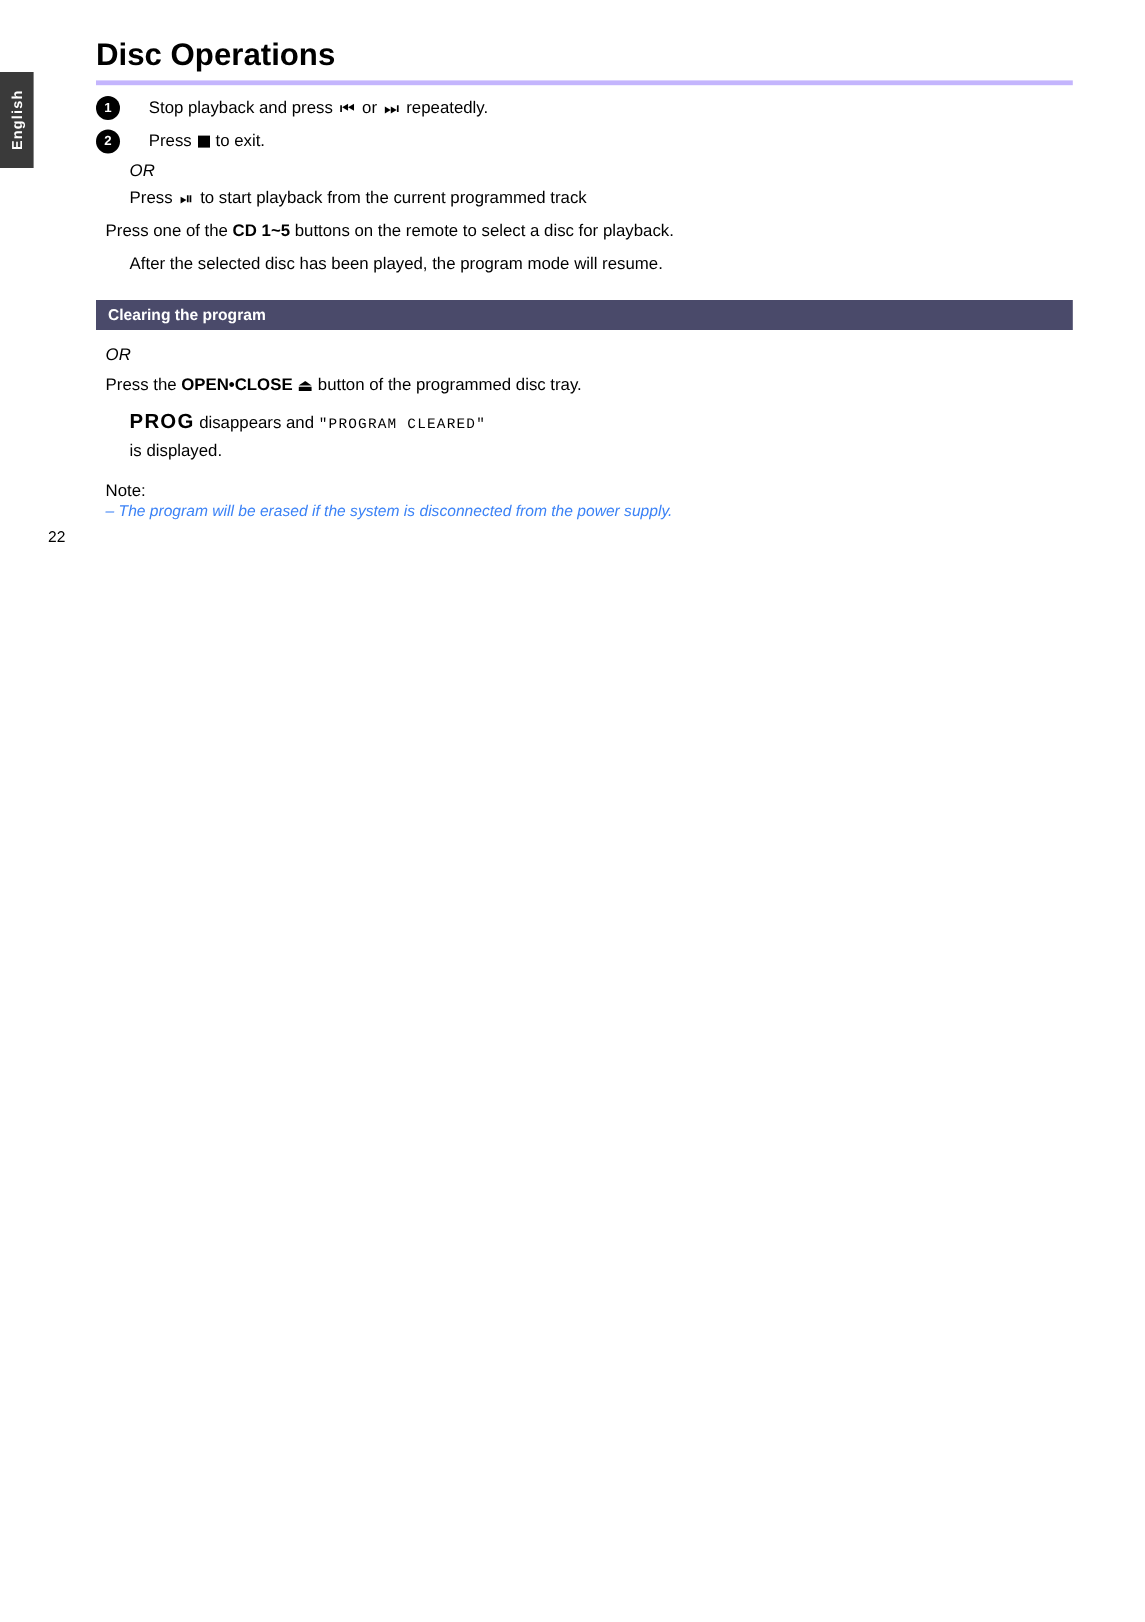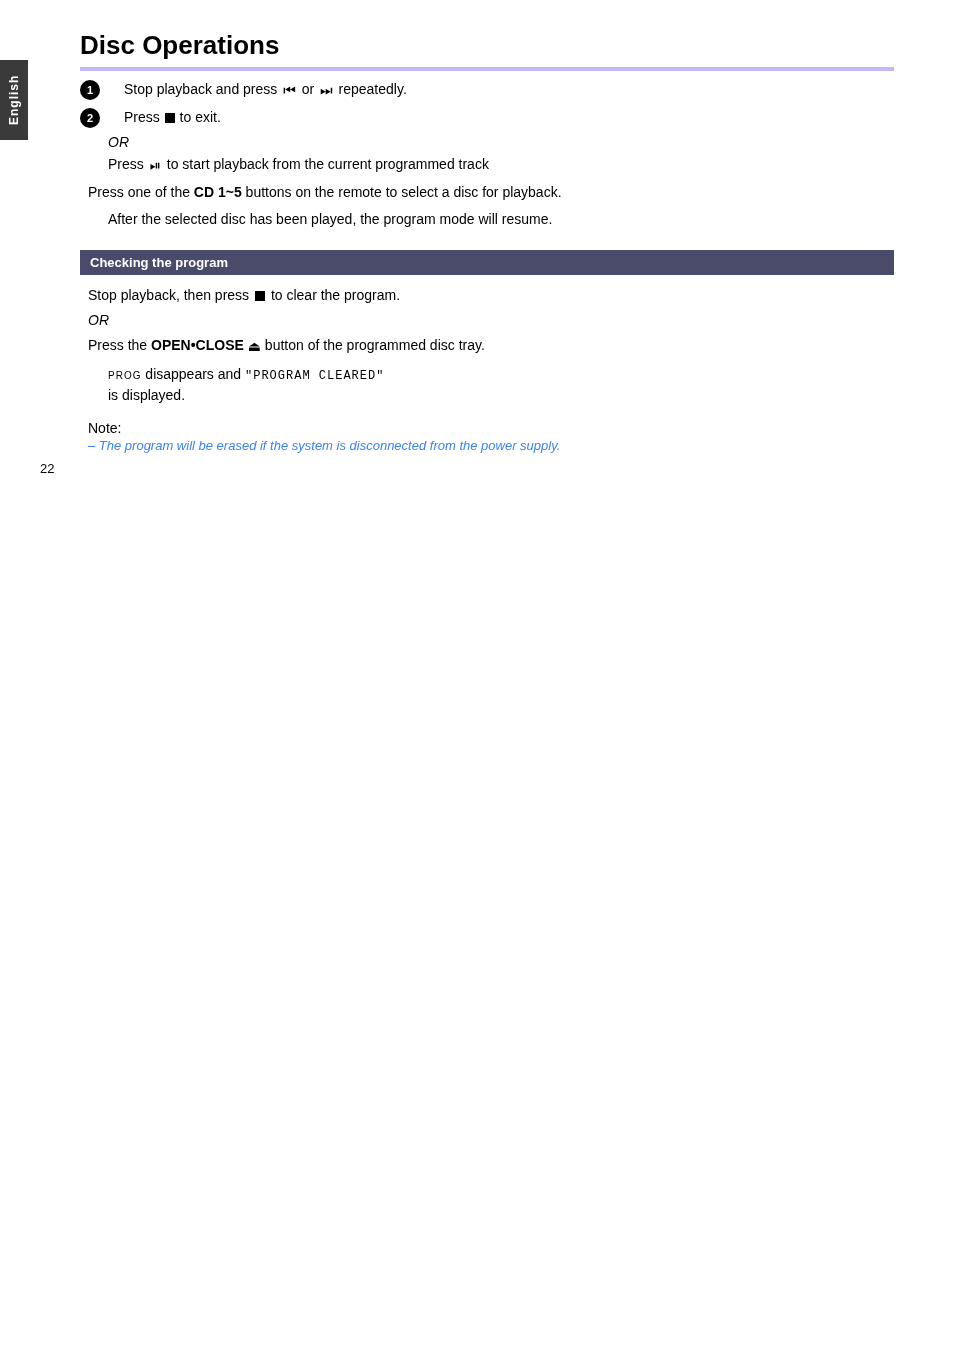--- a/index.html
+++ b/index.html
@@ -121,22 +121,22 @@
       margin: 0 1px;
     }
 
     .prog-display {
       font-family: 'Courier New', monospace;
       font-size: 12px;
       letter-spacing: 1px;
     }
 
     .prog-label {
-      font-size: 10px;
-      font-weight: normal;
+      font-size: 17px;
+      font-weight: bold;
       letter-spacing: 1px;
       font-variant: small-caps;
     }
 
     .note-block {
       margin-top: 14px;
       padding: 0 8px;
     }
 
     .note-title {
@@ -209,28 +209,23 @@
       <p>
         <span>Press one of the</span>
         <span class="bold">CD 1~5</span>
         <span>buttons on the remote to select a disc for playback.</span>
       </p>
       <p style="margin-top:6px; text-indent:20px;">After the selected disc has been played, the program mode will resume.</p>
     </div>
   </div>
 
   <div>
-    <div class="section-header">Checking the program</div>
+    <div class="section-header">Clearing the program</div>
 
     <div class="content-block">
-      <p>
-        <span>Stop playback, then press</span>
-        <span class="icon-stop" style="display:inline-block; width:10px; height:10px; background:#000; vertical-align:middle; margin:0 2px;"></span>
-        <span>to clear the program.</span>
-      </p>
 
       <p style="font-style:italic; margin: 4px 0;">OR</p>
 
       <p>
         <span>Press the</span>
         <span class="bold"> <span>OPEN•CLOSE</span> </span>
         
         <span style="font-size:14px; vertical-align:middle;">⏏</span>
         <span>button of the programmed disc tray.</span>
       </p>

